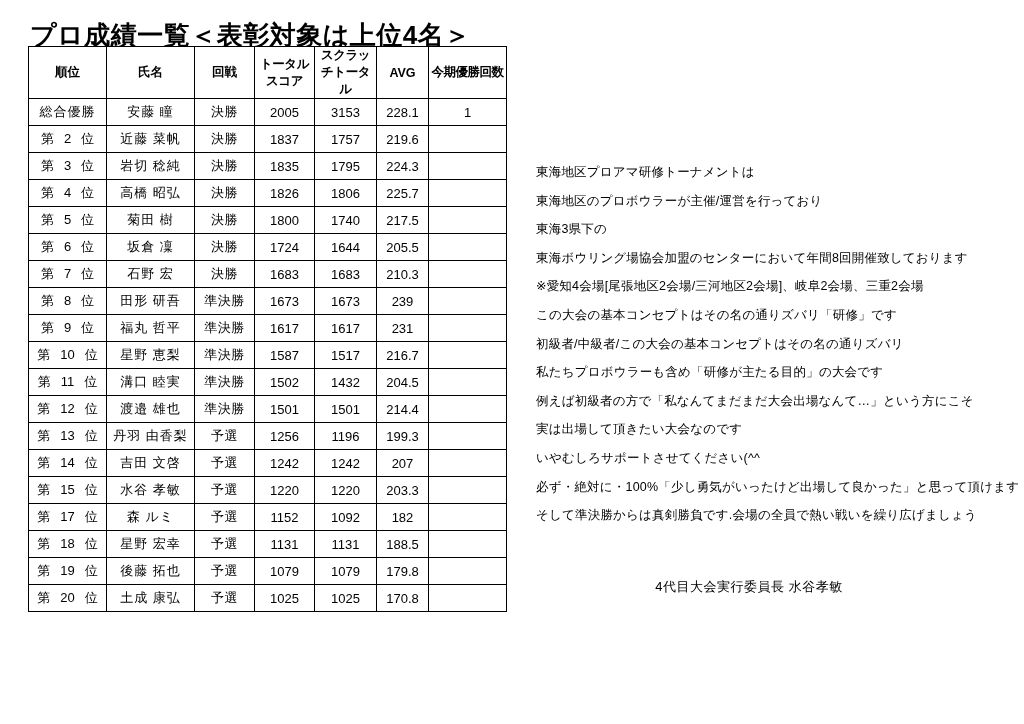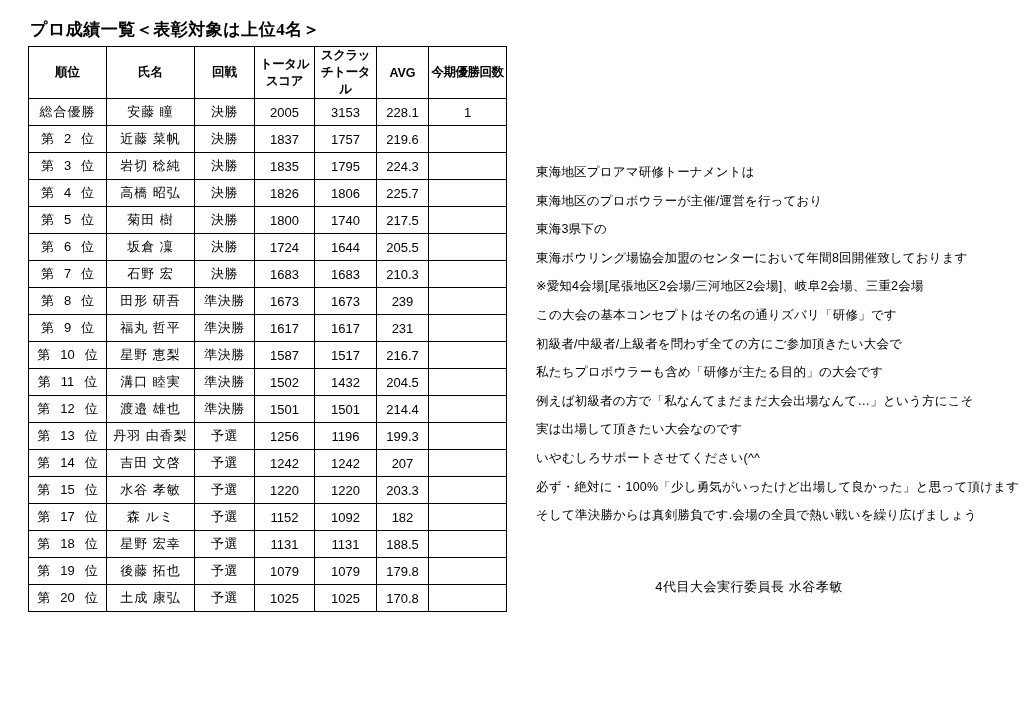--- a/index.html
+++ b/index.html
@@ -18,25 +18,24 @@
   #page {
     position: absolute;
     left: 0; top: 0;
     width: 1024px;
     height: 724px;
   }
   #title {
     position: absolute;
     left: 30px;
     top: 18px;
-    font-size: 17px;
+    font-size: 26px;
     font-weight: bold;
     letter-spacing: 0.5px;
     white-space: nowrap;
-    font-family: Liberation Serif, serif;
   }
   #results-table {
     position: absolute;
     left: 28px;
     top: 46px;
     border-collapse: collapse;
     table-layout: fixed;
   }
   #results-table th, #results-table td {
     border: 1px solid #000000;
@@ -302,21 +301,21 @@
       </tbody>
   </table>
 
   <div id="notes">
       <div class="note-line">東海地区プロアマ研修トーナメントは</div>
       <div class="note-line">東海地区のプロボウラーが主催/運営を行っており</div>
       <div class="note-line">東海3県下の</div>
       <div class="note-line">東海ボウリング場協会加盟のセンターにおいて年間8回開催致しております</div>
       <div class="note-line">※愛知4会場[尾張地区2会場/三河地区2会場]、岐阜2会場、三重2会場</div>
       <div class="note-line">この大会の基本コンセプトはその名の通りズバリ「研修」です</div>
-      <div class="note-line">初級者/中級者/上級者を問わず全ての方にご参加頂きたい大会で</div>
+      <div class="note-line">初級者/中級者/この大会の基本コンセプトはその名の通りズバリ</div>
       <div class="note-line">私たちプロボウラーも含め「研修が主たる目的」の大会です</div>
       <div class="note-line">例えば初級者の方で「私なんてまだまだ大会出場なんて…」という方にこそ</div>
       <div class="note-line">実は出場して頂きたい大会なのです</div>
       <div class="note-line">いやむしろサポートさせてください(^^ゞ</div>
       <div class="note-line">必ず・絶対に・100%「少し勇気がいったけど出場して良かった」と思って頂けます</div>
       <div class="note-line">そして準決勝からは真剣勝負です.会場の全員で熱い戦いを繰り広げましょう</div>
     </div>
 
   <div id="signature">4代目大会実行委員長 水谷孝敏</div>
 

